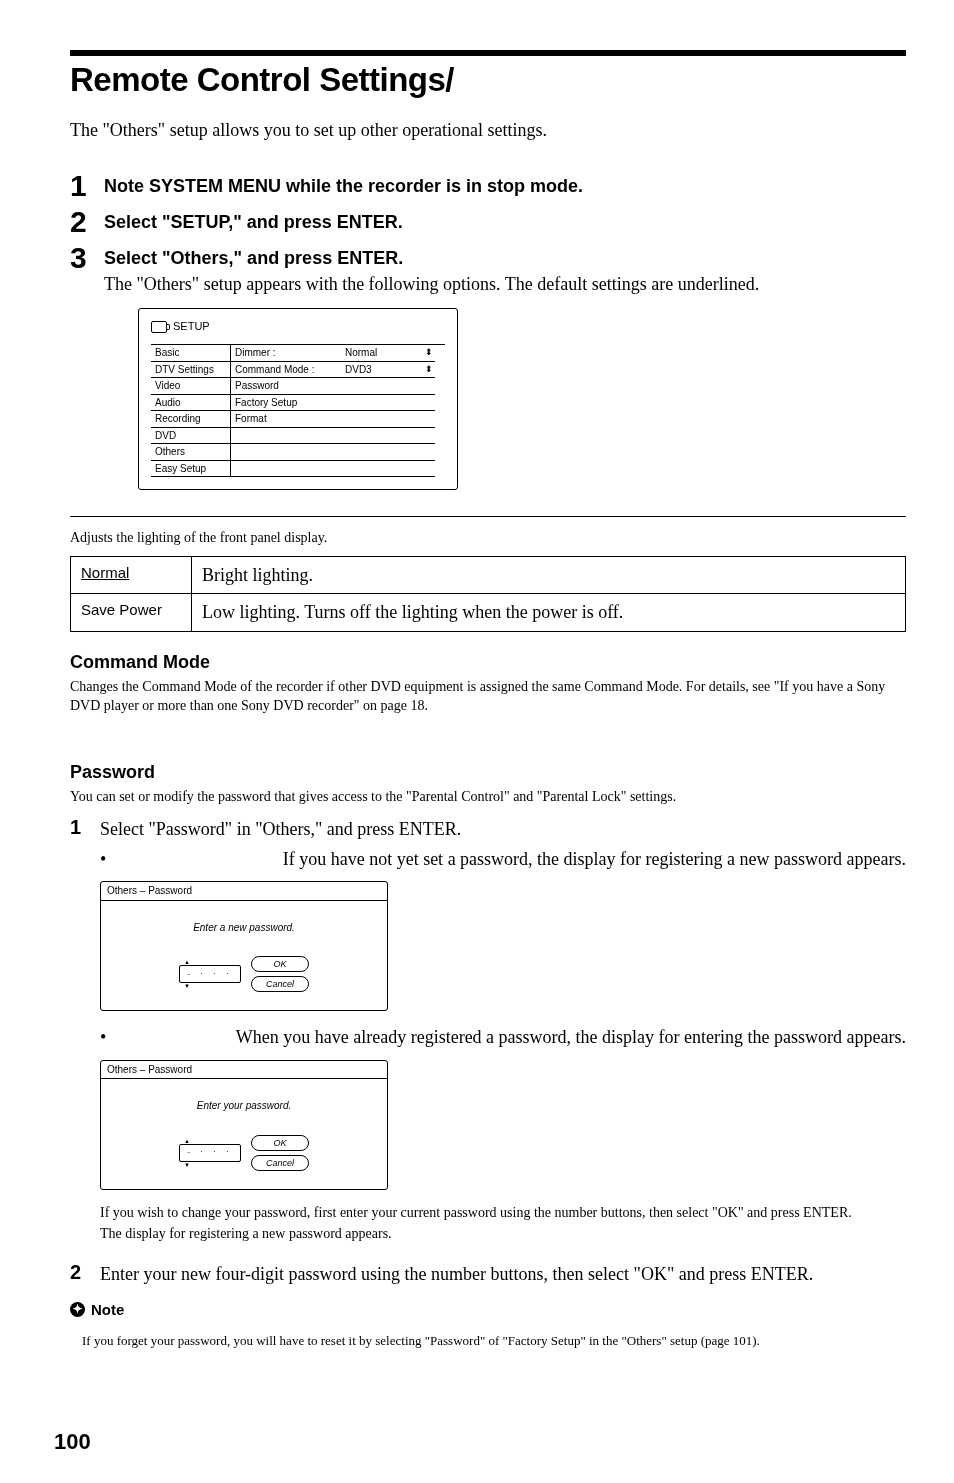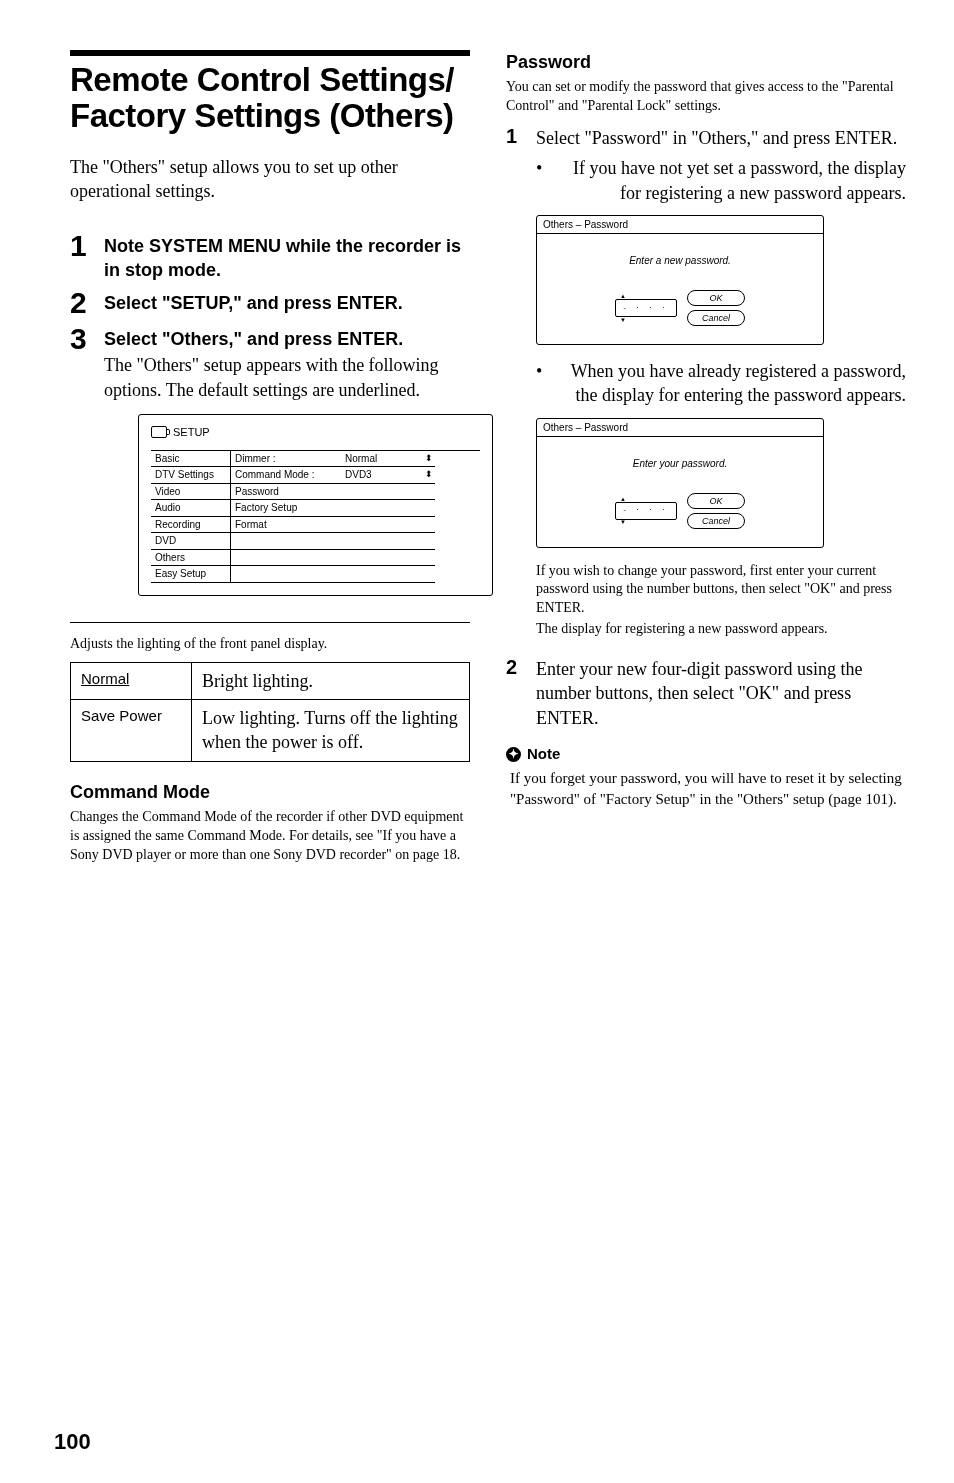--- a/index.html
+++ b/index.html
@@ -14,20 +14,21 @@
   .page {
     width: 954px;
     min-height: 1483px;
     box-sizing: border-box;
     padding: 50px 48px 24px 70px;
     position: relative;
   }
   .cols {
     display: flex;
     gap: 36px;
+    flex-direction: column;
   }
   .col {
     flex: 1 1 0;
     min-width: 0;
   }
   
   .rule-top {
     border-top: 6px solid #000;
     padding-top: 6px;
   }
@@ -74,21 +75,21 @@
   .step-desc {
     font-family: "Times New Roman", serif;
     font-size: 18px;
     margin-top: 2px;
   }
   .screenshot-setup {
     margin: 12px 0 8px 34px;
     border: 1px solid #000;
     border-radius: 3px;
     padding: 10px 12px 12px 12px;
-    width: 355px;
+    width: 320px;
     box-sizing: border-box;
     font-family: Arial, Helvetica, sans-serif;
     font-size: 10px;
   }
   .setup-head {
     display: flex;
     align-items: center;
     gap: 6px;
     margin-bottom: 10px;
     font-size: 11px;
@@ -284,43 +285,42 @@
     height: 15px;
     border-radius: 50%;
     background: #000;
     color: #fff;
     font-weight: 900;
     font-size: 12px;
     line-height: 15px;
     text-align: center;
   }
   .note-body {
-    font-size: 15px;
-    margin: 4px;
+    font-size: 13px;
+    margin: 12px;
   }
   .page-num {
     position: absolute;
     bottom: 26px;
     left: 54px;
     font-family: Arial, "Helvetica Neue", Helvetica, sans-serif;
     font-weight: 900;
     font-size: 22px;
   }
 </style>
 </head>
 <body>
 
 <div class="page">
   <div class="cols">
 
     <div class="col">
       <div class="rule-top">
         <h1 class="section-title">
           <span>Remote Control Settings/</span><br>
-          <span>Factory Settings (Others)</span>
         </h1>
       </div>
       <p class="intro">The "Others" setup allows you to set up other operational settings.</p>
 
       <ol class="steps">
         <li class="step">
           <span class="step-num">1</span>
           <div class="step-body">
             <div class="step-title">Note SYSTEM MENU while the recorder is in stop mode.</div>
           </div>

